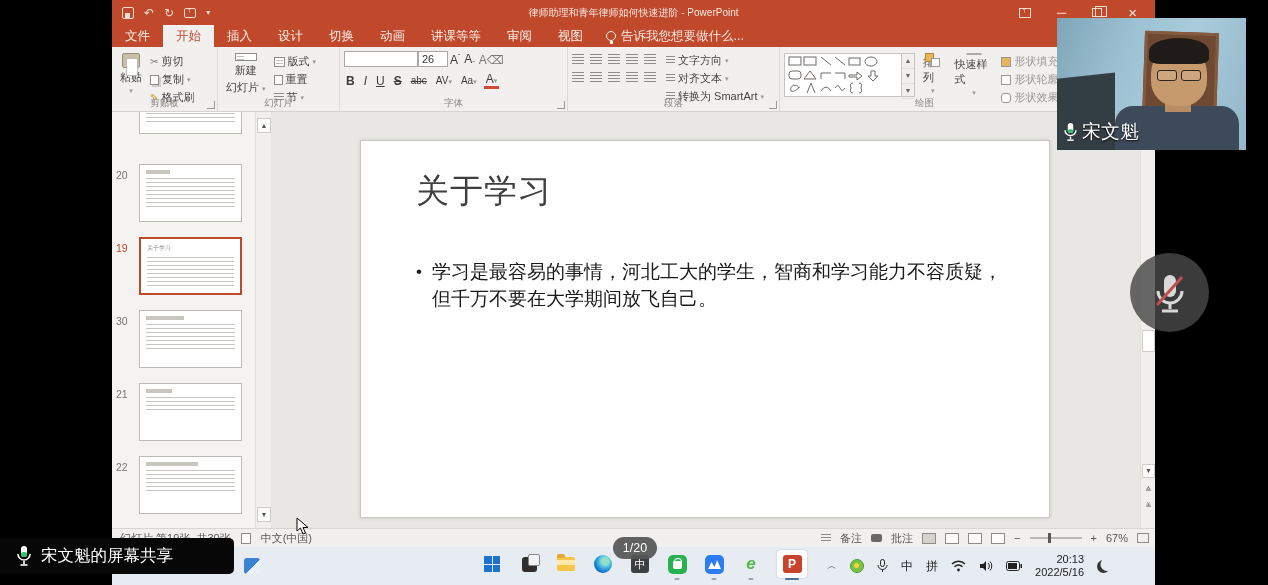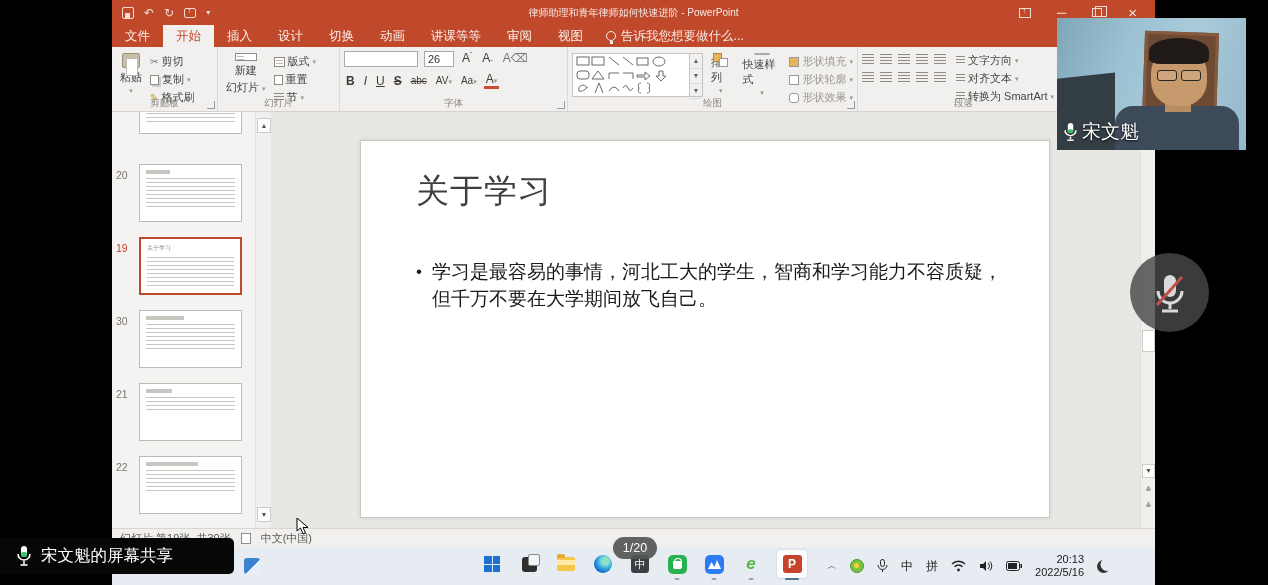--- a/index.html
+++ b/index.html
@@ -236,38 +236,76 @@
           <span class="sbtn">
               <span class="ic-lines" style="width:10px;height:9px"></span>
               <span>节</span> 
               <span class="dim" style="font-size:7px">▾</span>
             </span>
         </div>
         <span class="glabel">幻灯片</span>
       </div>
 
       <div class="rgroup" style="width:228px;flex-direction:column;gap:5px">
-        <div style="display:flex;align-items:flex-start;gap:6px">
+        <div style="display:flex;align-items:flex-end;gap:0">
           <input class="fontbox" value="" style="">
           <input class="sizebox" value="26" style="">
           <span class="fbtn"><span>A</span><sup style="font-size:7px">ˆ</sup></span>
           <span class="fbtn"><span>A</span><sub style="font-size:7px">ˇ</sub></span>
           <span class="fbtn" style="color:#777"><span>A</span>⌫</span>
         </div>
         <div style="display:flex;align-items:center;gap:5px">
           <span class="fbtn b">B</span>
           <span class="fbtn i">I</span>
           <span class="fbtn u">U</span>
           <span class="fbtn s b">S</span>
           <span class="fbtn s" style="font-size:10px">abc</span>
           <span class="fbtn" style="font-size:10px"><span>AV</span><span class="dim" style="font-size:7px">▾</span></span>
           <span class="fbtn" style="font-size:10px"><span>Aa</span><span class="dim" style="font-size:7px">▾</span></span>
           <span class="fbtn" style="border-bottom:3px solid #D04A3A"><span>A</span><span class="dim" style="font-size:7px">▾</span></span>
         </div>
         <span class="glabel">字体</span>
+        <span class="launcher"></span>
+      </div>
+
+      <div class="rgroup" style="width:212px">
+        <div class="col" style="gap:7px;padding-top:3px">
+          <div style="display:flex;gap:6px">
+            <span class="ic-lines"></span>
+            <span class="ic-lines"></span>
+            <span class="ic-lines"></span>
+            <span class="ic-lines"></span>
+            <span class="ic-lines"></span>
+          </div>
+          <div style="display:flex;gap:6px">
+            <span class="ic-lines"></span>
+            <span class="ic-lines"></span>
+            <span class="ic-lines"></span>
+            <span class="ic-lines"></span>
+            <span class="ic-lines"></span>
+          </div>
+        </div>
+        <div class="col" style="padding-top:2px;margin-left:6px">
+          <span class="sbtn">
+              <span class="ic-lines" style="width:9px;height:9px"></span>
+              <span>文字方向</span> 
+              <span class="dim" style="font-size:7px">▾</span>
+            </span>
+          <span class="sbtn">
+              <span class="ic-lines" style="width:9px;height:9px"></span>
+              <span>对齐文本</span> 
+              <span class="dim" style="font-size:7px">▾</span>
+            </span>
+          <span class="sbtn">
+              <span class="ic-lines" style="width:9px;height:9px"></span>
+              <span>转换为 SmartArt</span> 
+              <span class="dim" style="font-size:7px">▾</span>
+            </span>
+        </div>
+        <span class="glabel">段落</span>
         <span class="launcher"></span>
       </div>
 
       <div class="rgroup" style="width:290px">
         <div style="display:flex;padding-top:2px">
           <div class="shapes">
             <svg width="112" height="40" viewBox="0 0 112 40">
               <g fill="none" stroke="#6E6B68" stroke-width="1">
                 <rect x="2" y="2" width="12" height="8"></rect>
                   <rect x="17" y="2" width="12" height="8"></rect>
@@ -323,58 +361,20 @@
           <span class="sbtn dim">
               <span class="swatch" style="border-radius:3px"></span>
               <span>形状效果</span> 
               <span style="font-size:7px">▾</span>
             </span>
         </div>
         <span class="glabel">绘图</span>
         <span class="launcher"></span>
       </div>
 
-      <div class="rgroup" style="width:212px">
-        <div class="col" style="gap:7px;padding-top:3px">
-          <div style="display:flex;gap:6px">
-            <span class="ic-lines"></span>
-            <span class="ic-lines"></span>
-            <span class="ic-lines"></span>
-            <span class="ic-lines"></span>
-            <span class="ic-lines"></span>
-          </div>
-          <div style="display:flex;gap:6px">
-            <span class="ic-lines"></span>
-            <span class="ic-lines"></span>
-            <span class="ic-lines"></span>
-            <span class="ic-lines"></span>
-            <span class="ic-lines"></span>
-          </div>
-        </div>
-        <div class="col" style="padding-top:2px;margin-left:6px">
-          <span class="sbtn">
-              <span class="ic-lines" style="width:9px;height:9px"></span>
-              <span>文字方向</span> 
-              <span class="dim" style="font-size:7px">▾</span>
-            </span>
-          <span class="sbtn">
-              <span class="ic-lines" style="width:9px;height:9px"></span>
-              <span>对齐文本</span> 
-              <span class="dim" style="font-size:7px">▾</span>
-            </span>
-          <span class="sbtn">
-              <span class="ic-lines" style="width:9px;height:9px"></span>
-              <span>转换为 SmartArt</span> 
-              <span class="dim" style="font-size:7px">▾</span>
-            </span>
-        </div>
-        <span class="glabel">段落</span>
-        <span class="launcher"></span>
-      </div>
-
       <div class="rgroup" style="width:84px;border-right:none">
         <div class="col" style="padding-top:3px;gap:5px">
           <span class="sbtn">
               <span style="width:8px;height:8px;border:1.5px solid #555;border-radius:50%;position:relative">
                 <i style="position:absolute;left:6px;top:6px;width:4px;height:1.5px;background:#555;transform:rotate(45deg)"></i>
               </span>
               <span>查找</span>
             </span>
           <span class="sbtn">
               <span style="font-size:8px;color:#555">ab</span>
@@ -449,20 +449,37 @@
         <div class="vbtn" style="top:372px;border:none;background:none">≙</div>
         <div class="vbtn" style="top:388px;border:none;background:none">≚</div>
       </div>
     </div>
 
     <div class="statusbar">
       <div class="left">
         <span>幻灯片 第19张, 共30张</span>
         <span style="width:10px;height:11px;border:1px solid #8E8B88;background:#FDFDFD"></span>
         <span>中文(中国)</span>
+      </div>
+      <div class="right">
+        <span class="ic-lines" style="width:10px;height:9px"></span>
+        <span>备注</span>
+        <span style="width:11px;height:8px;background:#6B6865;border-radius:2px"></span>
+        <span>批注</span>
+        <span class="vicon on"></span>
+        <span class="vicon"></span>
+        <span class="vicon"></span>
+        <span class="vicon"></span>
+        <span>−</span>
+        <span class="zoomtrack">
+            <span class="zoomknob"></span>
+          </span>
+        <span>+</span>
+        <span>67%</span>
+        <span class="fiticon"></span>
       </div>
     </div>
 
     <div class="taskbar">
       <div class="tb-center">
         <div class="tbi">
             <div class="win-logo">
               <div></div>
               <div></div>
               <div></div>

